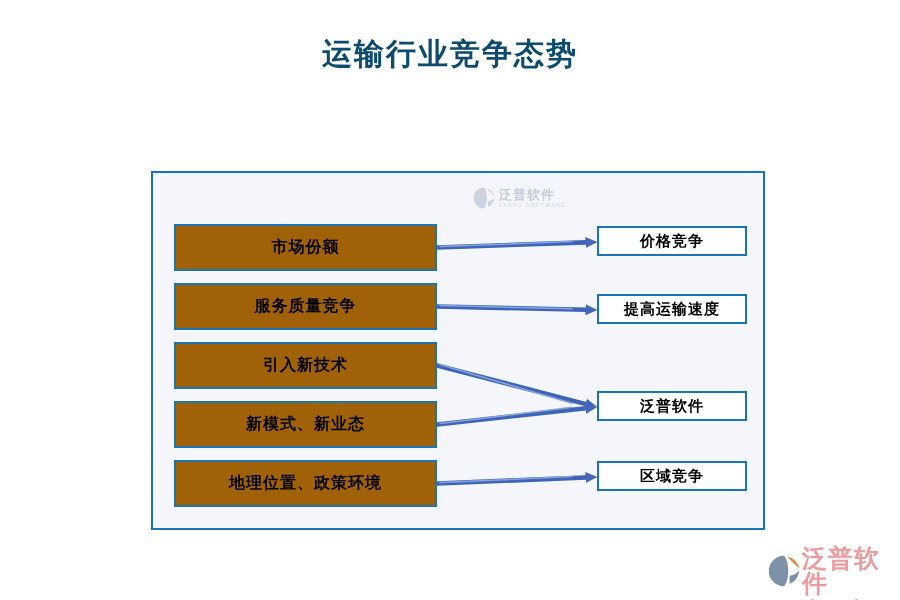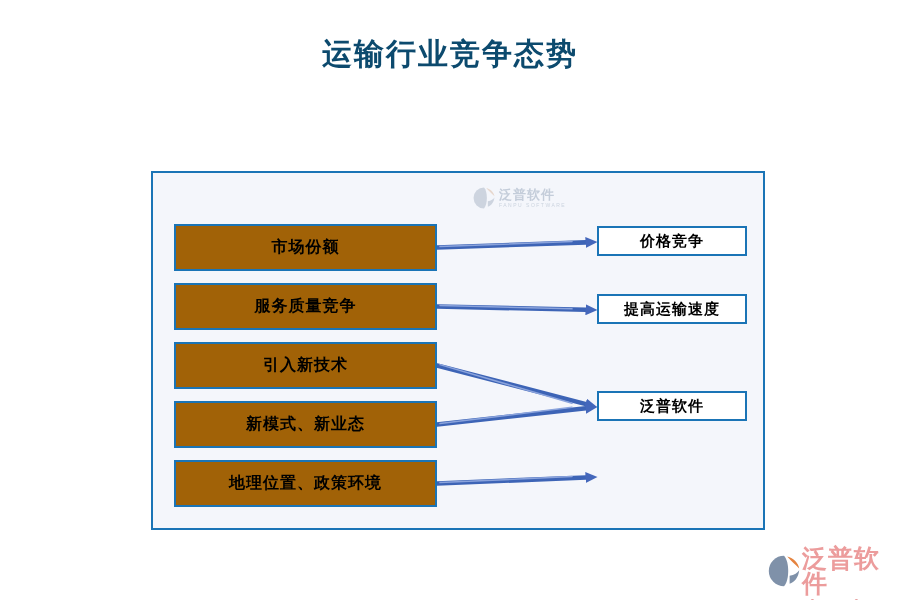--- a/index.html
+++ b/index.html
@@ -102,20 +102,21 @@
 
   <div class="lbox" style="top:51px">市场份额</div>
   <div class="lbox" style="top:110px">服务质量竞争</div>
   <div class="lbox" style="top:228px">新模式、新业态</div>
   <div class="lbox" style="top:169px">引入新技术</div>
   <div class="lbox" style="top:287px">地理位置、政策环境</div>
 
   <div class="rbox" style="top:53px">价格竞争</div>
   <div class="rbox" style="top:121px">提高运输速度</div>
   <div class="rbox" style="top:218px">泛普软件</div>
+  <div class="rbox" style="top:288px">区域竞争</div>
 </div>
 
 <div class="footer">
   <div class="footer-row">
     <svg class="glyph" viewBox="0 0 40 40">
       <path d="M20 1 A19 19 0 0 0 20 39 C27 32 27 8 20 1 Z" fill="#7f91a9"></path>
       <path d="M24 2 C32 4 38 10 39 17 C34 12 29 8 24 2 Z" fill="#e5833f"></path>
       <path d="M27 26 C33 25 37 22 39 19 C38 28 33 34 27 36 Z" fill="#7f91a9"></path>
     </svg>
     <span class="footer-name">泛普软件</span>

